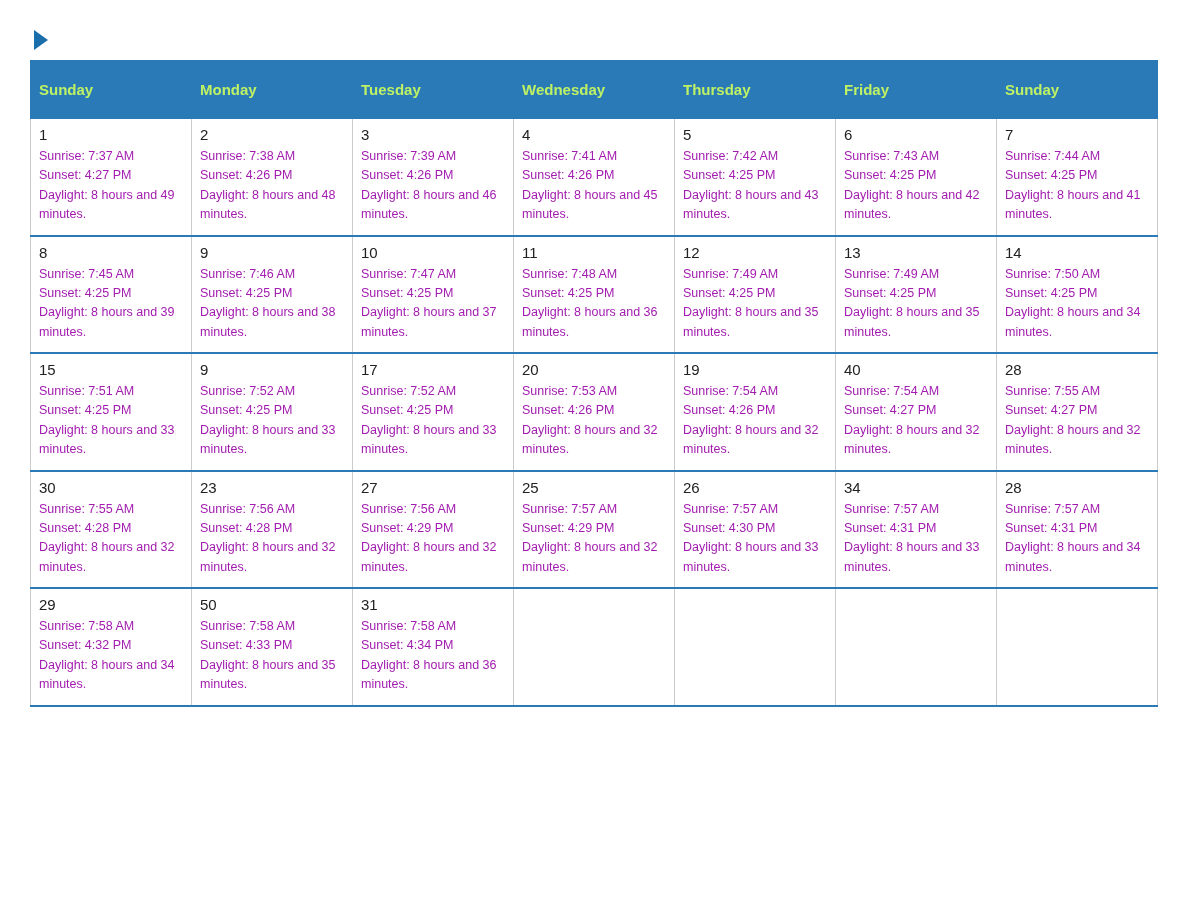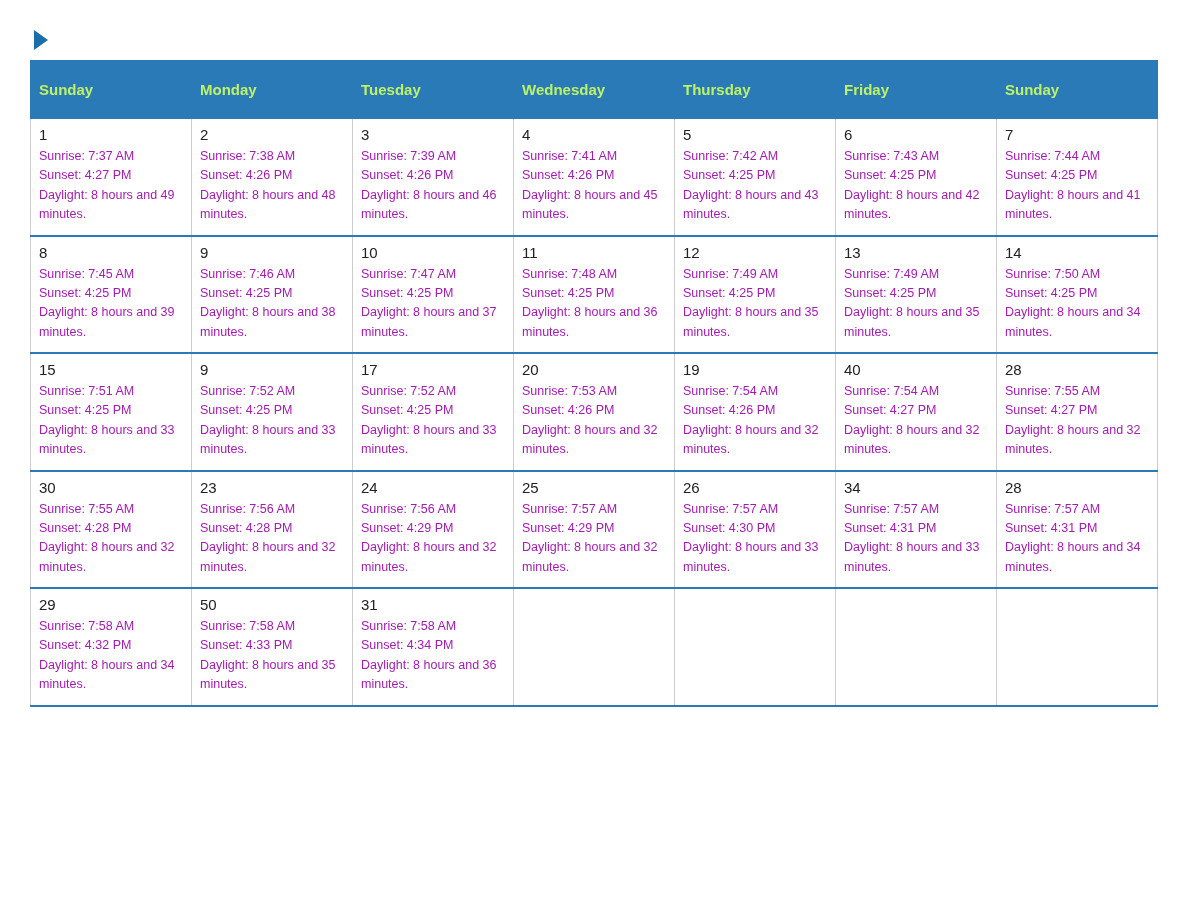--- a/index.html
+++ b/index.html
@@ -224,21 +224,21 @@
       <tr>
         <td>
           <span class="day-number">30</span>
           <span class="day-info">Sunrise: 7:55 AM<br>Sunset: 4:28 PM<br>Daylight: 8 hours and 32 minutes.</span>
         </td>
         <td>
           <span class="day-number">23</span>
           <span class="day-info">Sunrise: 7:56 AM<br>Sunset: 4:28 PM<br>Daylight: 8 hours and 32 minutes.</span>
         </td>
         <td>
-          <span class="day-number">24</span>
+          <span class="day-number">27</span>
           <span class="day-info">Sunrise: 7:56 AM<br>Sunset: 4:29 PM<br>Daylight: 8 hours and 32 minutes.</span>
         </td>
         <td>
           <span class="day-number">25</span>
           <span class="day-info">Sunrise: 7:57 AM<br>Sunset: 4:29 PM<br>Daylight: 8 hours and 32 minutes.</span>
         </td>
         <td>
           <span class="day-number">26</span>
           <span class="day-info">Sunrise: 7:57 AM<br>Sunset: 4:30 PM<br>Daylight: 8 hours and 33 minutes.</span>
         </td>

